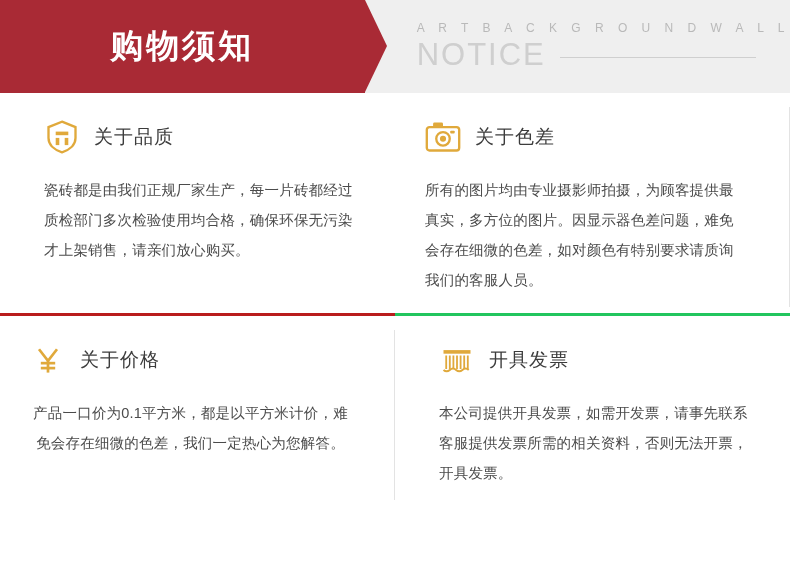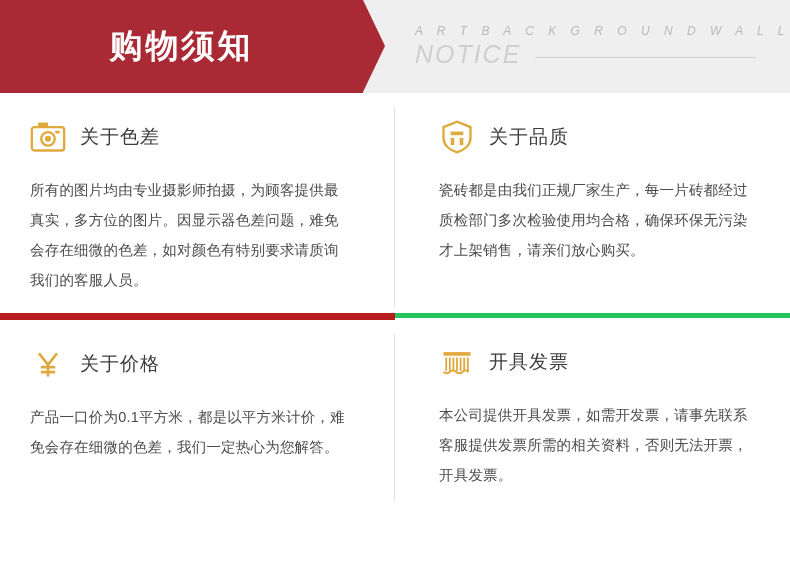--- a/index.html
+++ b/index.html
@@ -53,36 +53,35 @@
     border-left: 22px solid #a92a35;
     z-index: 3;
   }
   .header-right {
     flex: 1;
     position: relative;
     padding-left: 52px;
     display: flex;
     flex-direction: column;
     justify-content: center;
-    font-style: italic;
   }
   .header-sub-en {
     color: #b9b9b9;
     font-size: 12px;
     letter-spacing: 5.5px;
     margin-bottom: 2px;
     white-space: nowrap;
   }
   .header-notice-row {
     display: flex;
     align-items: center;
   }
   .header-notice {
     color: #cfcfcf;
-    font-size: 25px;
+    font-size: 31px;
     letter-spacing: 2px;
     font-weight: normal;
     white-space: nowrap;
   }
   .header-rule {
     flex: 1;
     height: 1px;
     background: #cfcfcf;
     margin-left: 14px;
     margin-right: 34px;
@@ -160,61 +159,61 @@
       <div class="header-sub-en">A R T   B A C K G R O U N D   W A L L</div>
       <div class="header-notice-row">
         <span class="header-notice">NOTICE</span>
         <span class="header-rule"></span>
       </div>
     </div>
   </div>
 
   <div class="grid">
 
+    <div class="cell right">
+      <div class="cell-head">
+        <svg class="cell-icon" viewBox="0 0 40 40">
+          <path d="M20 3 L35 9 V21 C35 29 28 34.5 20 37 C12 34.5 5 29 5 21 V9 Z" fill="none" stroke="#e0a93b" stroke-width="2.6"></path>
+          <rect x="13" y="14" width="14" height="4" fill="#e0a93b"></rect>
+          <rect x="13" y="21" width="4" height="8" fill="#e0a93b"></rect>
+          <rect x="23" y="21" width="4" height="8" fill="#e0a93b"></rect>
+        </svg>
+        <span class="cell-title">关于品质</span>
+      </div>
+      <div class="cell-body">瓷砖都是由我们正规厂家生产，每一片砖都经过质检部门多次检验使用均合格，确保环保无污染才上架销售，请亲们放心购买。</div>
+    </div>
+
     <div class="cell left">
       <div class="cell-head">
         <svg class="cell-icon" viewBox="0 0 40 40">
           <rect x="2" y="9" width="36" height="26" rx="3" ry="3" fill="none" stroke="#e0a93b" stroke-width="2.6"></rect>
           <rect x="9" y="4" width="11" height="6" rx="1.5" ry="1.5" fill="#e0a93b"></rect>
           <circle cx="20" cy="22" r="7.5" fill="none" stroke="#e0a93b" stroke-width="2.6"></circle>
           <circle cx="20" cy="22" r="3.4" fill="#e0a93b"></circle>
           <rect x="28" y="13" width="5" height="3" rx="1" fill="#e0a93b"></rect>
         </svg>
         <span class="cell-title">关于色差</span>
       </div>
       <div class="cell-body">所有的图片均由专业摄影师拍摄，为顾客提供最真实，多方位的图片。因显示器色差问题，难免会存在细微的色差，如对颜色有特别要求请质询我们的客服人员。</div>
     </div>
 
-    <div class="cell right">
-      <div class="cell-head">
-        <svg class="cell-icon" viewBox="0 0 40 40">
-          <path d="M20 3 L35 9 V21 C35 29 28 34.5 20 37 C12 34.5 5 29 5 21 V9 Z" fill="none" stroke="#e0a93b" stroke-width="2.6"></path>
-          <rect x="13" y="14" width="14" height="4" fill="#e0a93b"></rect>
-          <rect x="13" y="21" width="4" height="8" fill="#e0a93b"></rect>
-          <rect x="23" y="21" width="4" height="8" fill="#e0a93b"></rect>
-        </svg>
-        <span class="cell-title">关于品质</span>
-      </div>
-      <div class="cell-body">瓷砖都是由我们正规厂家生产，每一片砖都经过质检部门多次检验使用均合格，确保环保无污染才上架销售，请亲们放心购买。</div>
-    </div>
-
-    <div class="cell left" style="border-top:7px solid #b91c1c;">
+    <div class="cell left" style="border-top:3px solid #b91c1c;text-align:center;">
       <div class="cell-head">
         <svg class="cell-icon" viewBox="0 0 40 40">
           <path d="M10 8 L20 21 L30 8" fill="none" stroke="#e0a93b" stroke-width="3"></path>
           <line x1="20" y1="21" x2="20" y2="34" stroke="#e0a93b" stroke-width="3"></line>
           <line x1="12" y1="23.5" x2="28" y2="23.5" stroke="#e0a93b" stroke-width="3"></line>
           <line x1="12" y1="29" x2="28" y2="29" stroke="#e0a93b" stroke-width="3"></line>
         </svg>
         <span class="cell-title">关于价格</span>
       </div>
       <div class="cell-body">产品一口价为0.1平方米，都是以平方米计价，难免会存在细微的色差，我们一定热心为您解答。</div>
     </div>
 
-    <div class="cell right" style="border-top:5px solid #22c55e;">
+    <div class="cell right" style="border-top:3px solid #22c55e;">
       <div class="cell-head">
         <svg class="cell-icon" viewBox="0 0 40 40">
           <rect x="5" y="9" width="30" height="4" fill="#e0a93b"></rect>
           <g fill="#e0a93b">
             <rect x="7" y="15" width="2" height="15"></rect>
             <rect x="11" y="15" width="2" height="15"></rect>
             <rect x="15" y="15" width="2" height="15"></rect>
             <rect x="19" y="15" width="2" height="15"></rect>
             <rect x="23" y="15" width="2" height="15"></rect>
             <rect x="27" y="15" width="2" height="15"></rect>

